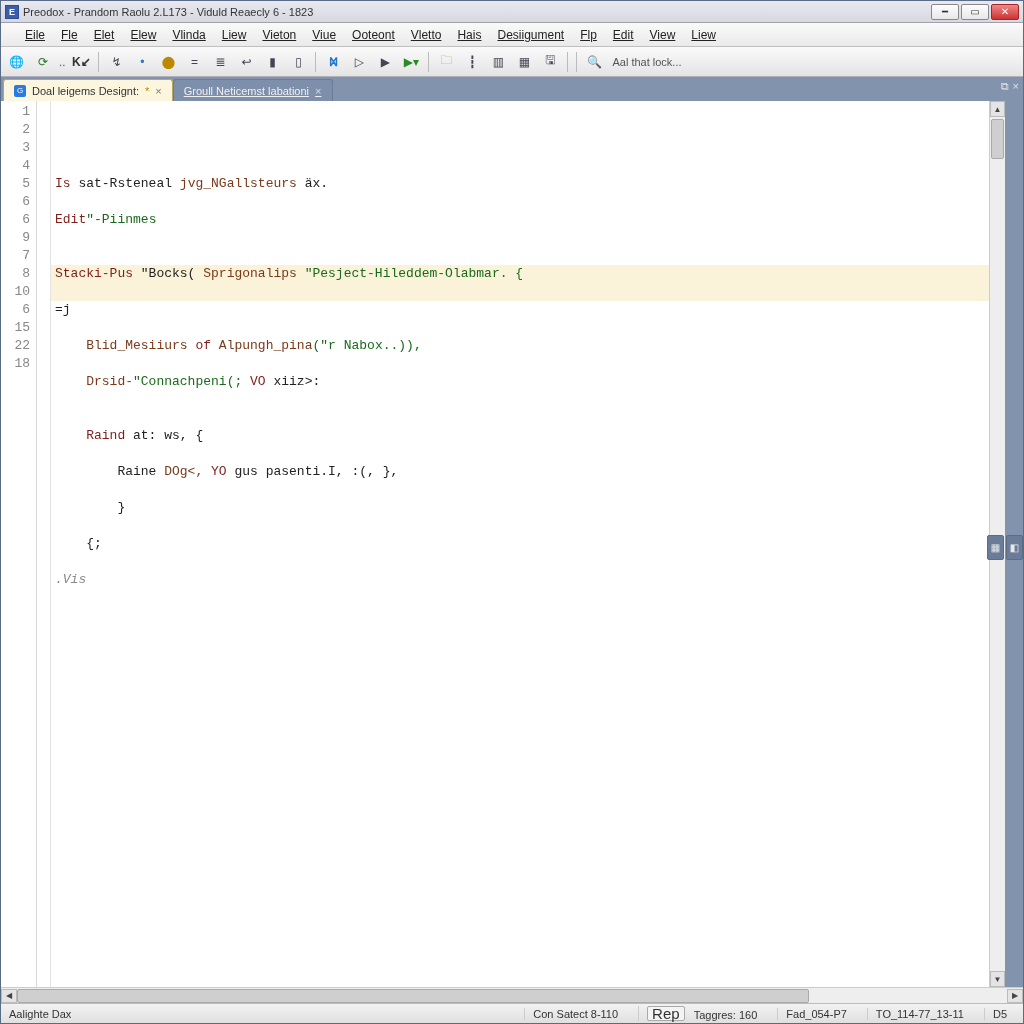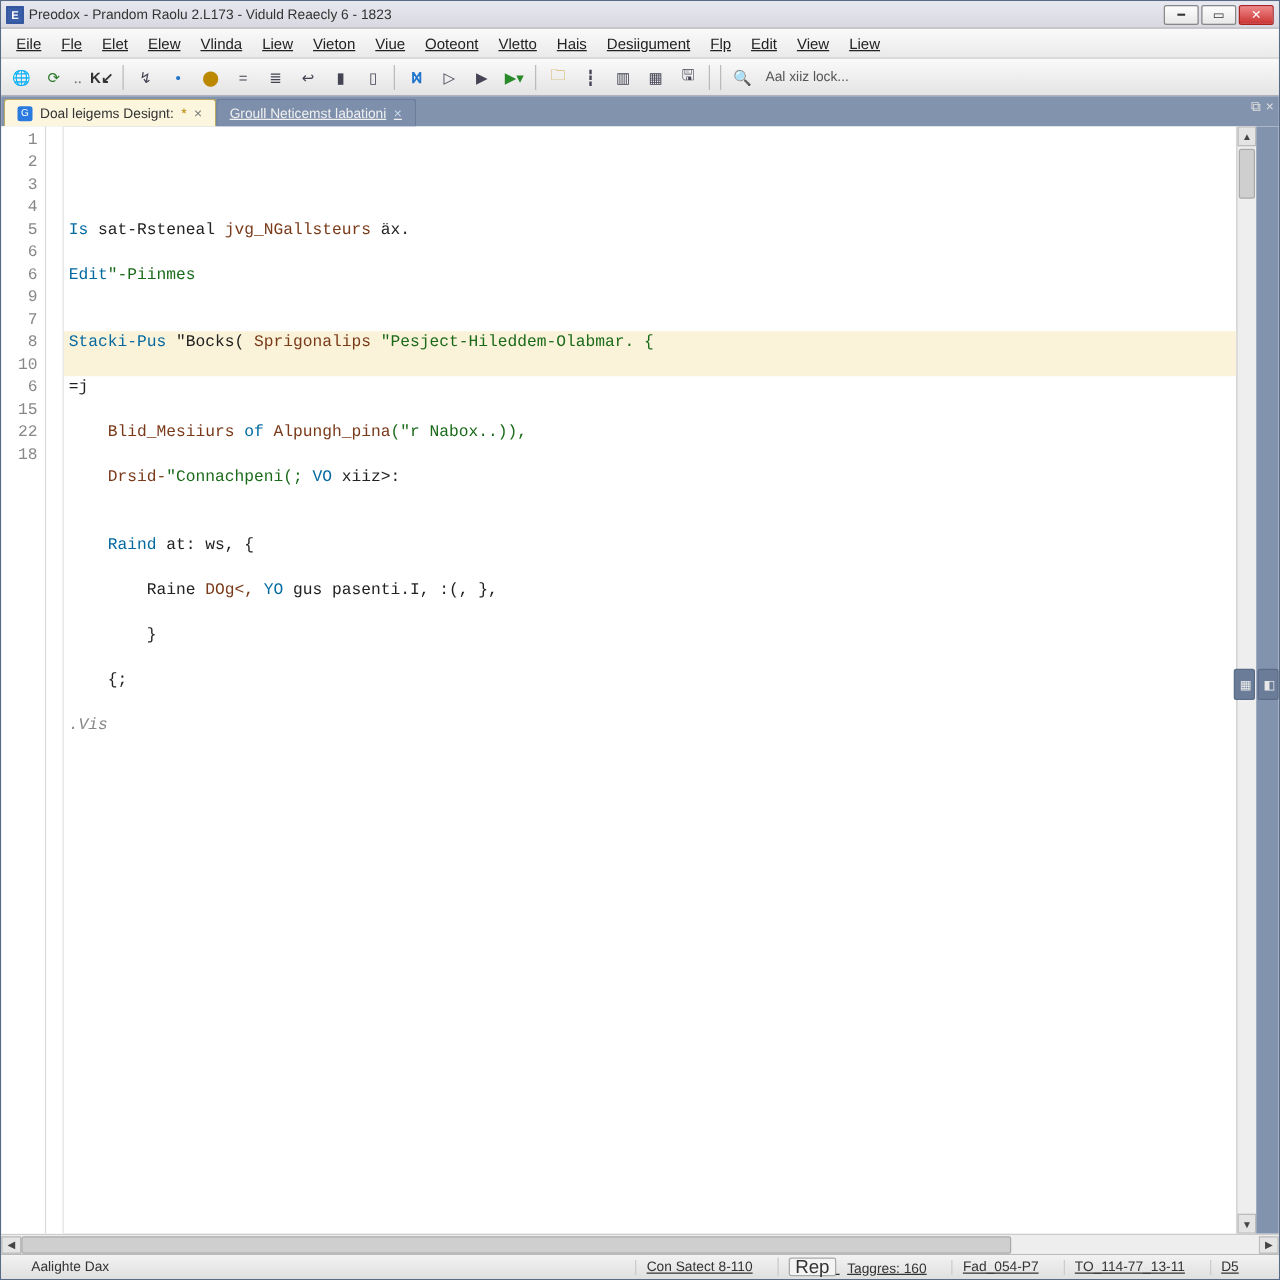--- a/index.html
+++ b/index.html
@@ -53,21 +53,21 @@
   font-size: 10px;
   cursor: pointer;
 }
 .winbtn.close { background: linear-gradient(to bottom, #e88, #c33); color: #fff; border-color: #a22; }
 .menubar {
   height: 24px;
   background: linear-gradient(to bottom, #fafafa, #eaeaea);
   border-bottom: 1px solid #c0c0c0;
   display: flex;
   align-items: center;
-  padding: 0 4px;
+  padding: 0 16px;
 }
 .menuitem {
   padding: 3px 8px;
   color: #222;
   cursor: pointer;
 }
 .mnemonic { text-decoration: underline; }
 .toolbar {
   height: 30px;
   background: linear-gradient(to bottom, #fafafa, #e4e4e4);
@@ -172,21 +172,21 @@
   position: relative;
 }
 .hl-line {
   position: absolute;
   left: 0; right: 0;
   height: 36px;
   background: #faf3d9;
   z-index: 0;
 }
 .code-lines { position: relative; z-index: 1; }
-.kw { color: #0369a1; }
+.kw { color: #7f1d1d; }
 .str { color: #1a6a1a; }
 .id { color: #7a3a1a; }
 .cm { color: #888; font-style: italic; }
 .hscroll {
   height: 16px;
   background: #eeeeee;
   border-top: 1px solid #ccc;
   display: flex;
   align-items: center;
 }
@@ -231,28 +231,27 @@
   cursor: pointer;
 }
 .statusbar {
   height: 20px;
   background: linear-gradient(to bottom, #f2f2f2, #e0e0e0);
   border-top: 1px solid #bbb;
   display: flex;
   align-items: center;
   font-size: 11px;
   color: #333;
-  padding: 0 24px;
+  padding: 0 8px;
   gap: 12px;
 }
 .statusbar .spacer { flex: 1; }
 .statusfield {
   border-left: 1px solid #ccc;
   padding: 0 8px;
-  text-decoration: underline;
 }
 .stat-btn {
   border: 1px solid #aaa;
   background: #f4f4f4;
   padding: 0 4px;
   height: 15px;
   display: inline-flex; align-items: center;
   font-size: 15px;
   border-radius: 2px;
   text-align: right;
@@ -313,21 +312,21 @@
     <div class="tbtn" style="color:#2a8a2a">▶▾</div>
     <div class="tsep"></div>
     <div class="tbtn" style="color:#caa030">🗀</div>
     <div class="tbtn">┇</div>
     <div class="tbtn">▥</div>
     <div class="tbtn">▦</div>
     <div class="tbtn">🖫</div>
     <div class="tsep"></div>
     <div class="tsep"></div>
     <div class="tbtn" style="color:#27c">🔍</div>
-    <span style="font-size:11px;color:#555;padding:0 4px">Aal xiiz lock...</span>
+    <span style="font-size:11px;color:#555;padding:0 4px">Aal that lock...</span>
   </div>
 
   <div class="tabbar">
     <div class="tab active">
       <span class="tab-icon" style="background:#2a7adf;color:#fff;font-size:8px">G</span>
       <span>Doal leigems Designt:</span>
       <span style="color:#b80">*</span>
       <span class="x">×</span>
     </div>
     <div class="tab inactive">

